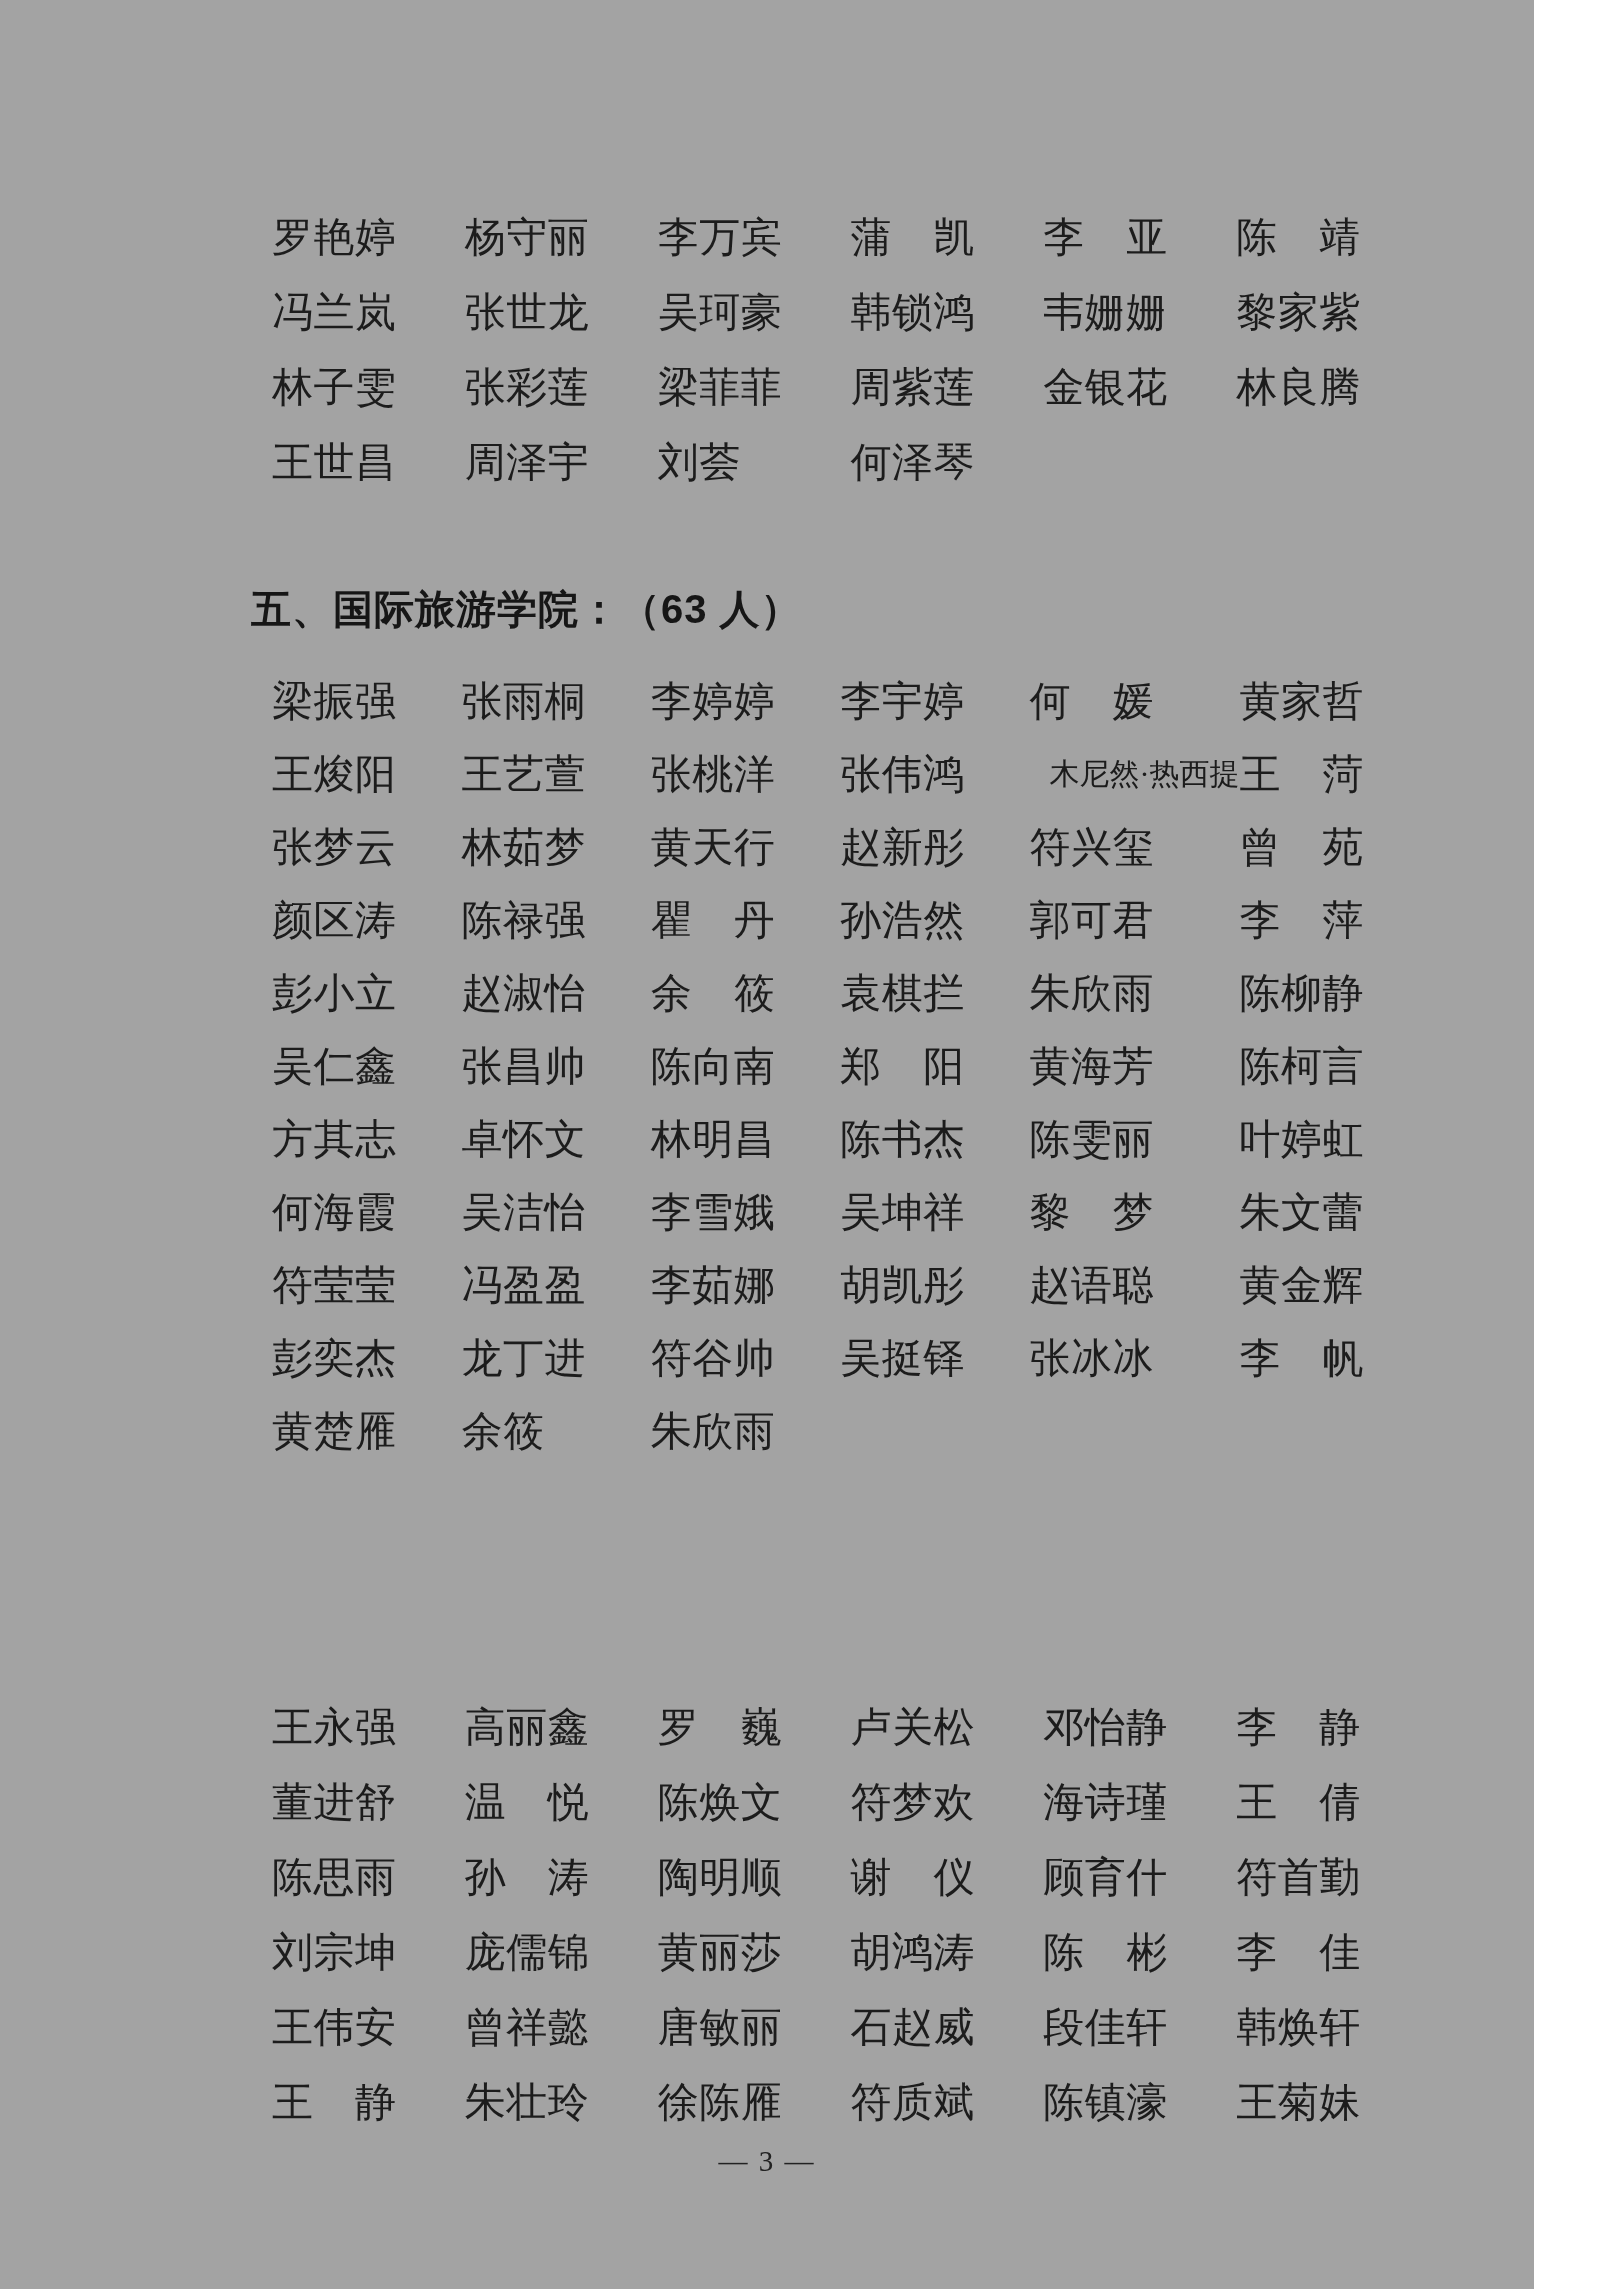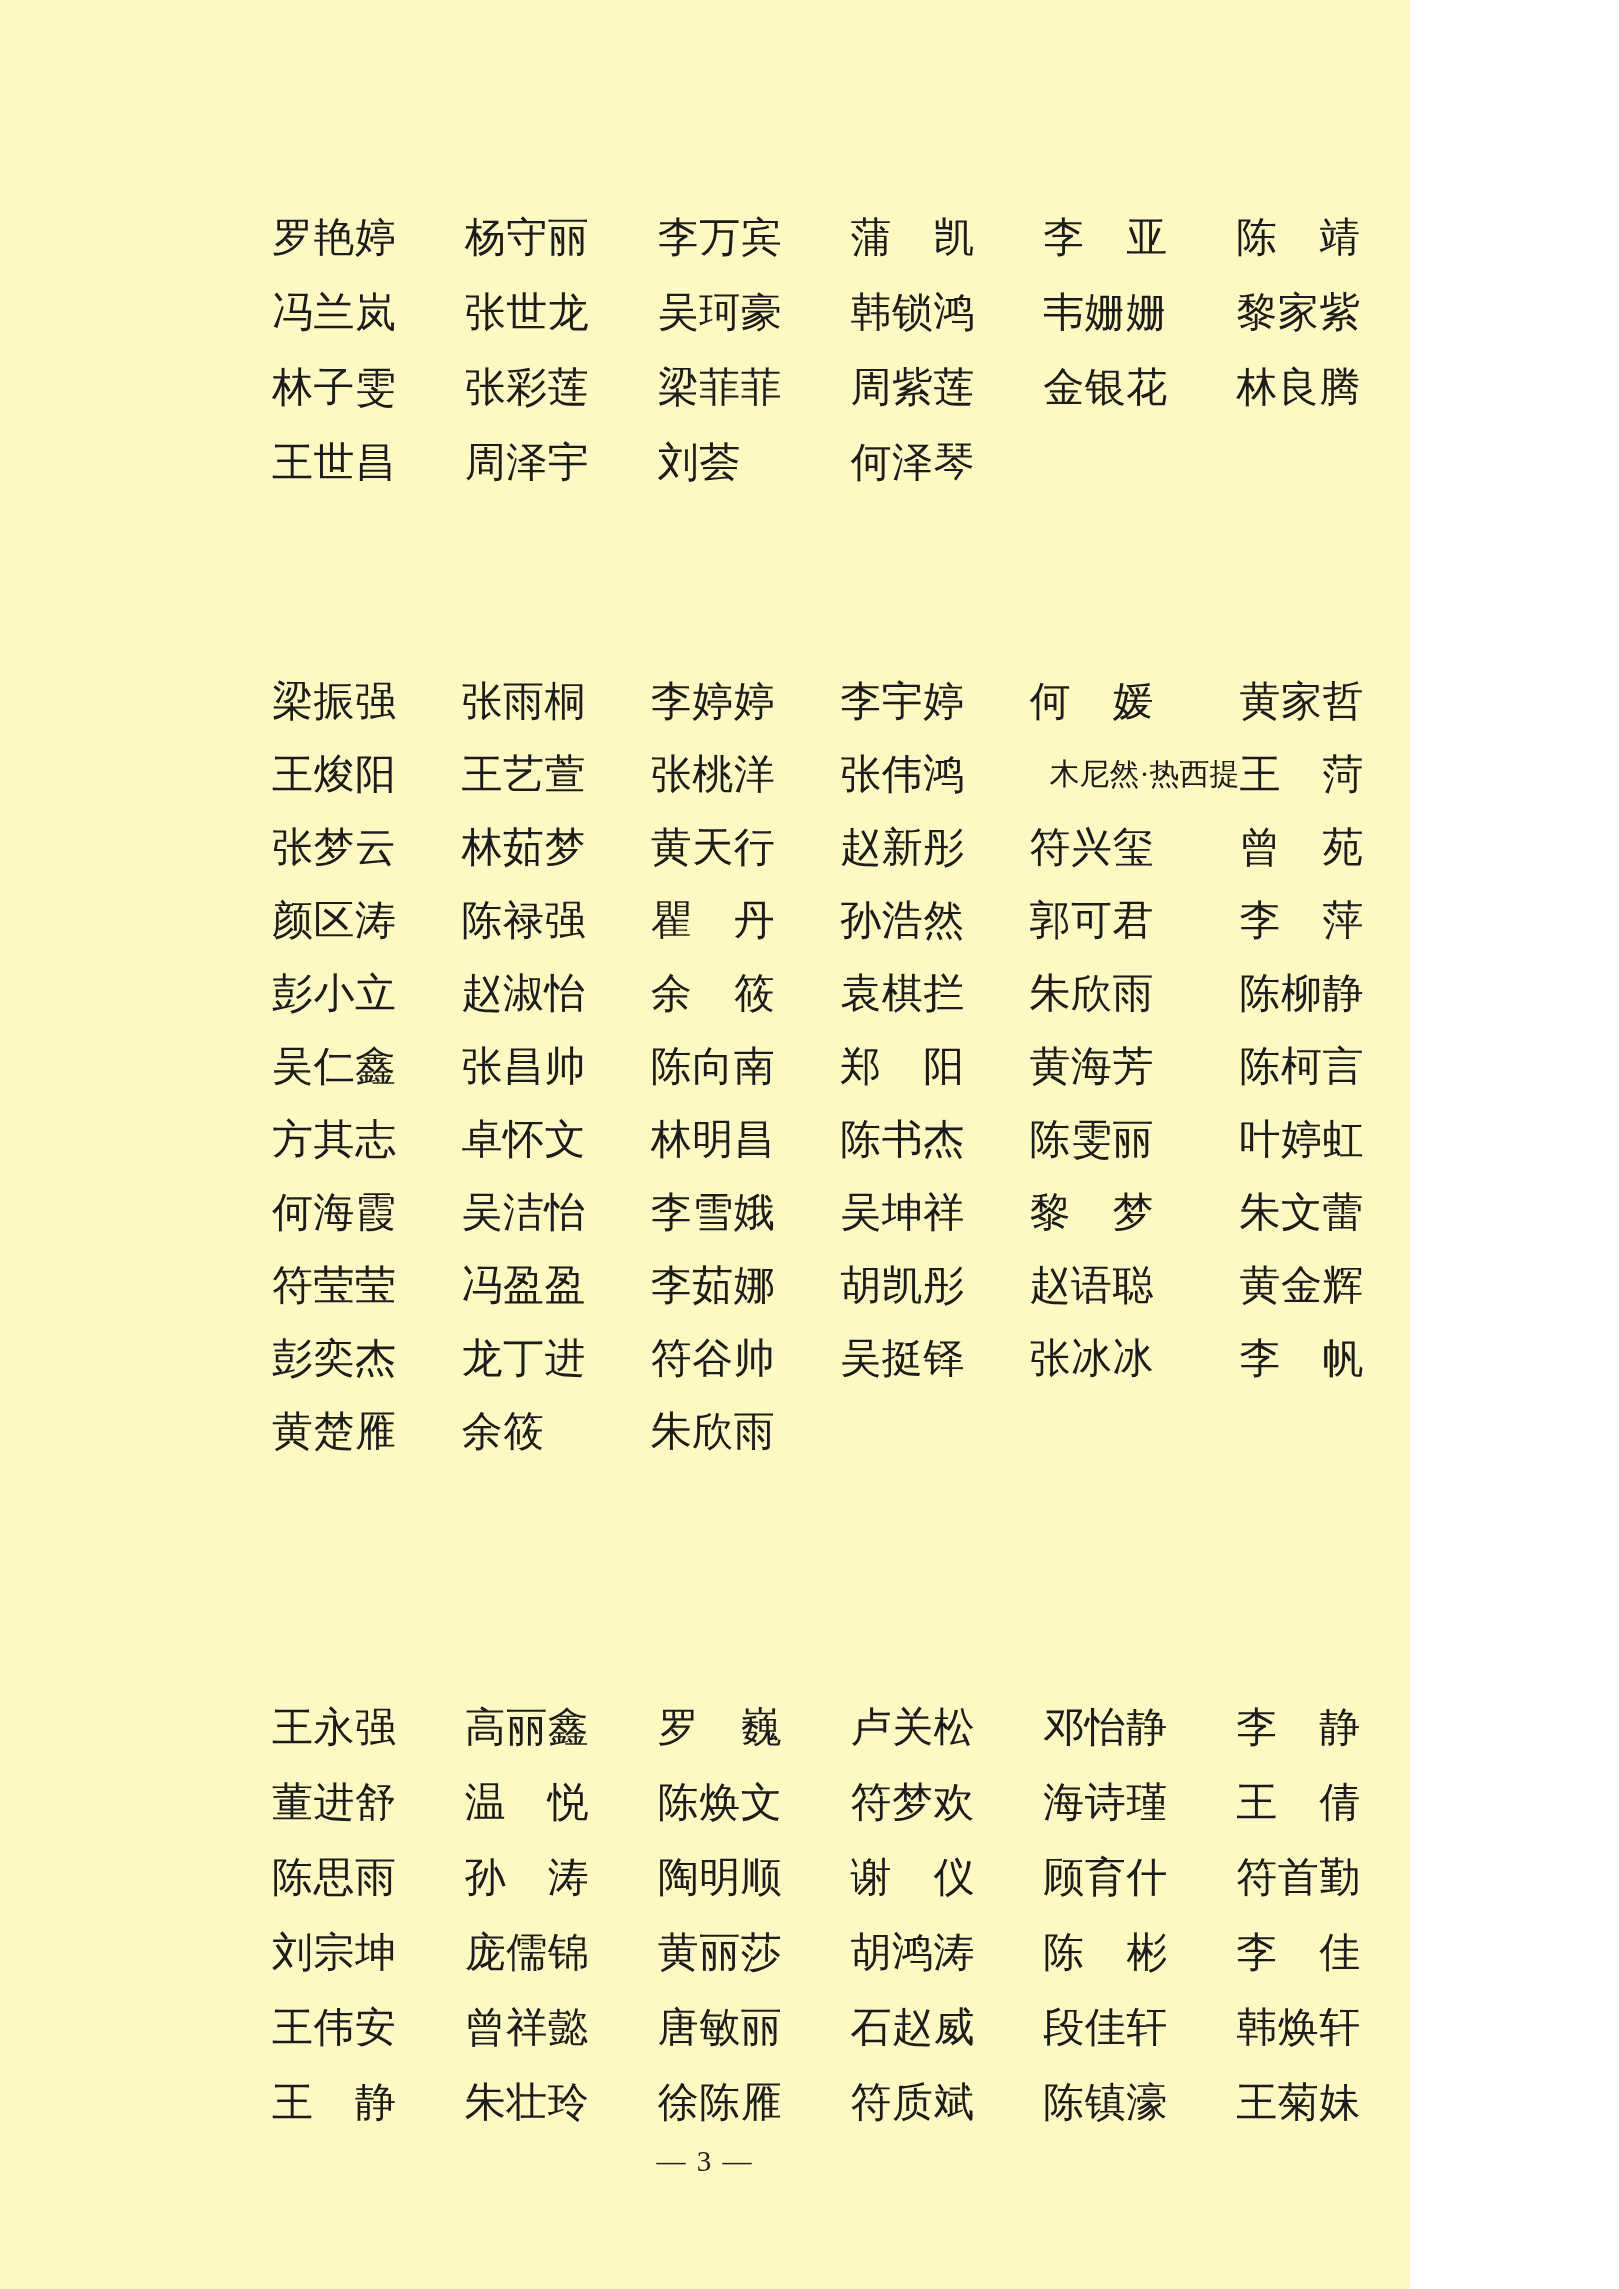--- a/index.html
+++ b/index.html
@@ -2,23 +2,23 @@
 <html><head>
 <meta charset="utf-8">
 <style>
   html, body {
     margin: 0;
     padding: 0;
     background: #ffffff;
   }
   .page {
     position: relative;
-    width: 1410px;
+    width: 1534px;
     height: 2290px;
-    background: #fef9c3;
+    background: #a3a3a3;
     color: #1c1c1c;
     font-family: "Liberation Serif", "DejaVu Serif", serif;
     overflow: hidden;
   }
   .name-grid {
     position: absolute;
     left: 272px;
     width: 1157px;
     display: grid;
     grid-template-columns: repeat(6, 1fr);
@@ -86,20 +86,21 @@
       <span class="name">梁菲菲</span>
       <span class="name">周紫莲</span>
       <span class="name">金银花</span>
       <span class="name">林良腾</span>
       <span class="name">王世昌</span>
       <span class="name">周泽宇</span>
       <span class="name">刘荟</span>
       <span class="name">何泽琴</span>
     </div>
 
+  <h2 class="section-heading" style="top: 586px;">五、国际旅游学院：（63 人）</h2>
 
   <div id="section-5-grid" class="name-grid rows-74" style="top: 665px;">
       <span class="name">梁振强</span>
       <span class="name">张雨桐</span>
       <span class="name">李婷婷</span>
       <span class="name">李宇婷</span>
       <span class="name">何　媛</span>
       <span class="name">黄家哲</span>
       <span class="name">王焌阳</span>
       <span class="name">王艺萱</span>

